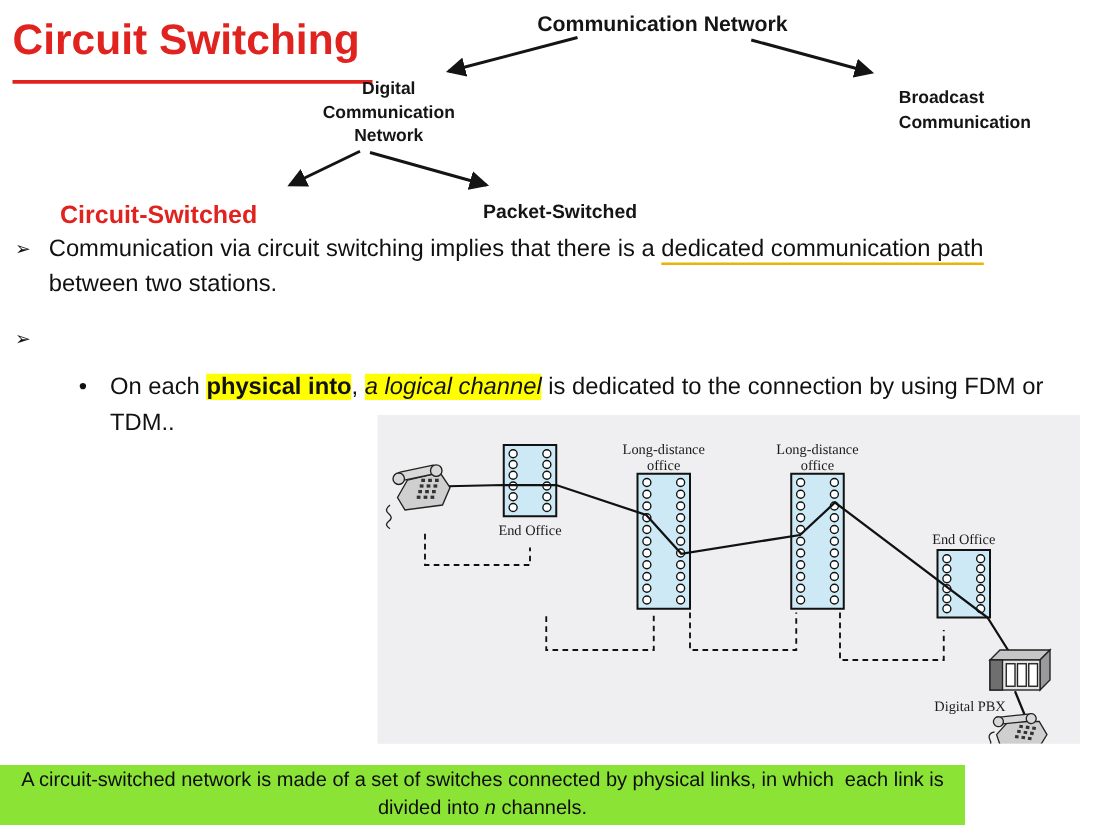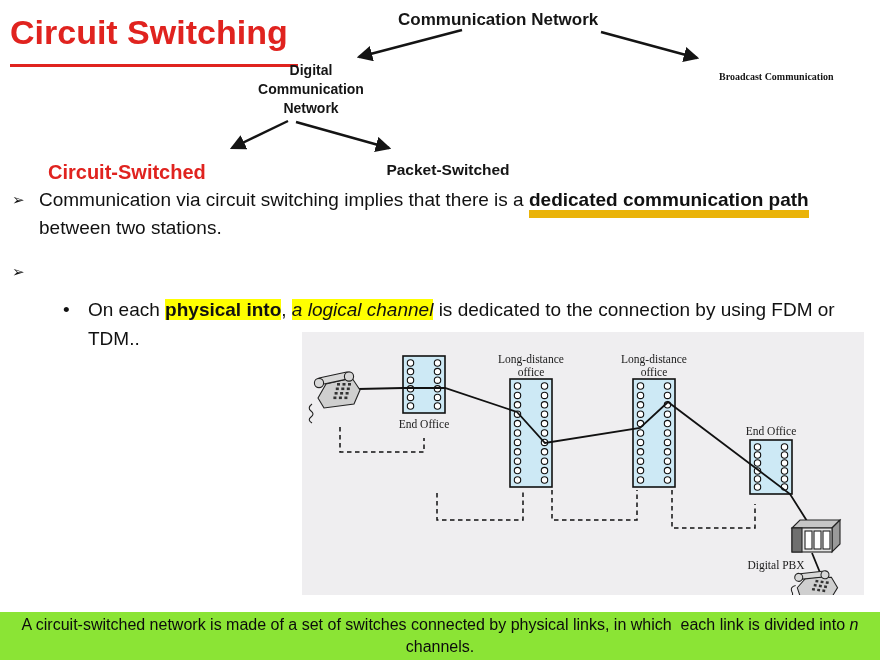--- a/index.html
+++ b/index.html
@@ -5,50 +5,50 @@
   html,body{margin:0;padding:0;}
   body{width:880px;height:660px;background:#ffffff;position:relative;overflow:hidden;
        font-family:"Liberation Sans", sans-serif;color:#111;}
   .abs{position:absolute;}
   
   .page-title{left:10px;top:12px;font-size:34px;font-weight:bold;line-height:1.2;
       color:var(--title-red,#e0231f);border-bottom:3px solid var(--title-red,#e0231f);
       padding:0 10px 11px 0;margin:0;}
   
   .tree-label{font-weight:bold;color:#151515;}
-  .lbl-root{left:398px;top:10px;width:232px;text-align:left;font-size:17px;}
+  .lbl-root{left:398px;top:10px;width:232px;text-align:right;font-size:17px;}
   .lbl-switched{left:248px;top:61px;width:126px;text-align:center;font-size:14px;line-height:19px;}
-  .lbl-broadcast{left:719px;top:67px;width:132px;font-size:10px;line-height:20px;font-family:Liberation Serif, serif;}
+  .lbl-broadcast{left:719px;top:67px;width:132px;font-size:14px;line-height:20px;}
   .lbl-circuit{left:48px;top:161px;width:200px;text-align:left;font-size:20px;color:var(--title-red,#e0231f);}
   .lbl-packet{left:348px;top:161px;width:200px;text-align:center;font-size:15.5px;}
   svg.arrows{left:0;top:0;pointer-events:none;}
   .arrow-line{stroke:#141414;stroke-width:2.4px;}
   
   .bullets{left:12px;top:186px;width:856px;}
   .bullet-row{display:flex;align-items:flex-start;margin:0 0 9px 0;}
   .bullet-row .marker{flex:0 0 27px;font-size:15px;line-height:28px;color:#111;}
   .bullet-row .btext{font-size:19px;line-height:28px;max-width:818px;}
   .bullet-sub{margin-left:51px;margin-top:8px;}
   .bullet-sub .marker{flex:0 0 25px;font-size:19px;line-height:29px;}
   .bullet-sub .btext{font-size:19px;line-height:29px;max-width:786px;}
   .b2{margin-top:16px;}
-  .emph-underline{font-weight:bold;border-bottom:8px solid #eab308;}
+  .emph-underline{font-weight:normal;border-bottom:2px solid #eab308;}
   .hl{background:var(--highlight-yellow,#ffff00);font-style:italic;}
   .hl-bold{background:var(--highlight-yellow,#ffff00);font-weight:bold;}
   
   .diagram-panel{left:302px;top:332px;width:562px;height:263px;
       background:var(--panel-gray,#efeef0);overflow:hidden;}
   .sw-rect{fill:var(--box-blue,#cde9f5);stroke:#111;stroke-width:1.6px;}
   .sw-circ{fill:#ffffff;stroke:#111;stroke-width:1.1px;}
   .circuit-line{fill:none;stroke:#111;stroke-width:1.8px;}
   .dashed{fill:none;stroke:#111;stroke-width:1.5px;stroke-dasharray:4.5 3.5;}
   .dlabel{font-family:"Liberation Serif", serif;font-size:11.5px;fill:#1a1a1a;text-anchor:middle;}
   .phone-part{stroke:#222;stroke-width:1.1px;}
   
-  .banner{left:0;top:612px;width:880px;height:48px;background:var(--banner-green,#8be435);}
+  .banner{left:0;top:612px;width:772px;height:48px;background:var(--banner-green,#8be435);}
   .banner p{margin:0;padding:2px 14px 0 14px;text-align:center;font-size:16px;line-height:22px;
       color:#0c0c0c;white-space:pre-wrap;}
   .banner .it{font-style:italic;}
 </style>
 </head>
 <body>
 
 <div>
 
   <h1 class="abs page-title">Circuit Switching</h1>

